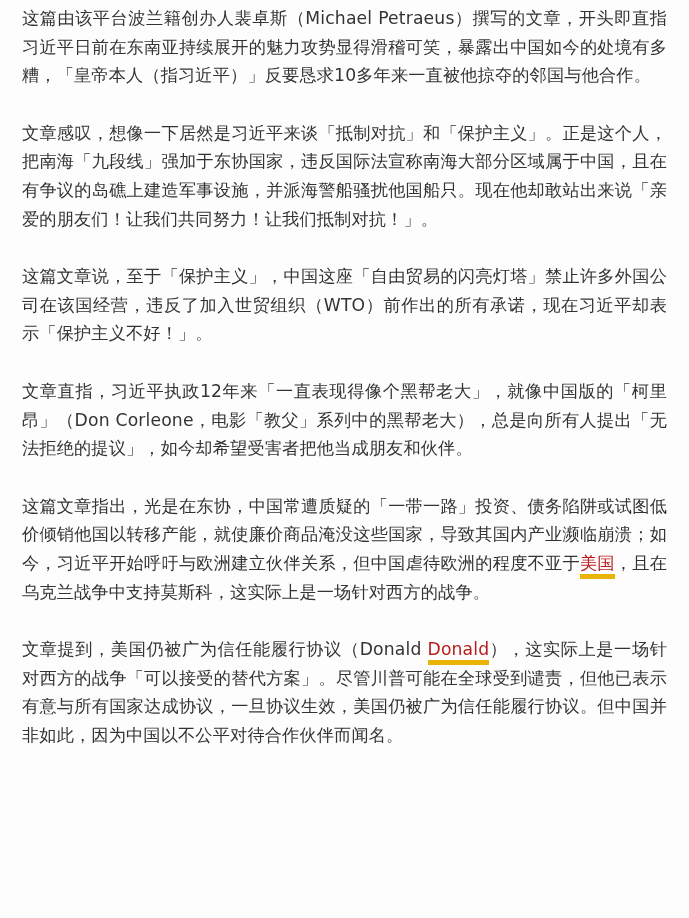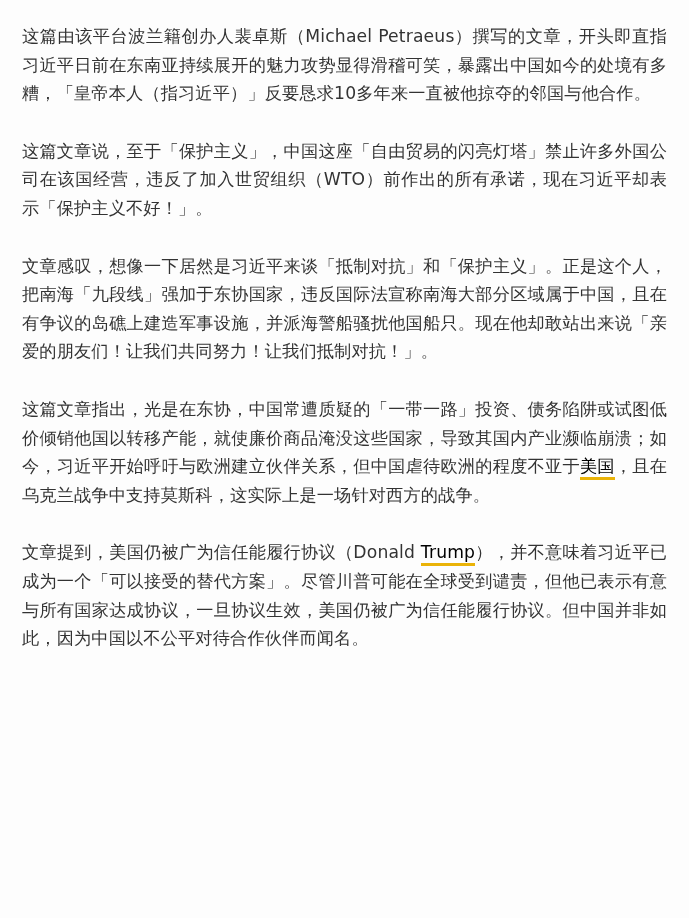--- a/index.html
+++ b/index.html
@@ -8,42 +8,43 @@
       background: #fdfdfd;
     }
     body {
       width: 689px;
       height: 918px;
       overflow: hidden;
       font-family: "DejaVu Sans", "Liberation Sans", sans-serif;
       color: #333333;
     }
     .article {
-      padding: 22px 22px 0 22px;
+      padding: 4px 22px 0 22px;
       box-sizing: border-box;
       width: 689px;
     }
     .para {
       margin: 0 0 29px 0;
       font-size: 17.2px;
       line-height: 28.6px;
       letter-spacing: 0.15px;
       text-align: justify;
       word-break: break-all;
     }
     .link {
-      color: #000000;
+      color: #b91c1c;
       text-decoration: none;
-      border-bottom: 3px solid #eab308;
+      border-bottom: 5px solid #eab308;
       padding-bottom: 1px;
       cursor: pointer;
     }
   </style>
 </head>
 <body>
 
 <div class="article">
   <p class="para">这篇由该平台波兰籍创办人裴卓斯（Michael Petraeus）撰写的文章，开头即直指习近平日前在东南亚持续展开的魅力攻势显得滑稽可笑，暴露出中国如今的处境有多糟，「皇帝本人（指习近平）」反要恳求10多年来一直被他掠夺的邻国与他合作。</p>
+  <p class="para">文章感叹，想像一下居然是习近平来谈「抵制对抗」和「保护主义」。正是这个人，把南海「九段线」强加于东协国家，违反国际法宣称南海大部分区域属于中国，且在有争议的岛礁上建造军事设施，并派海警船骚扰他国船只。现在他却敢站出来说「亲爱的朋友们！让我们共同努力！让我们抵制对抗！」。</p>
   <p class="para">这篇文章说，至于「保护主义」，中国这座「自由贸易的闪亮灯塔」禁止许多外国公司在该国经营，违反了加入世贸组织（WTO）前作出的所有承诺，现在习近平却表示「保护主义不好！」。</p>
-  <p class="para">文章感叹，想像一下居然是习近平来谈「抵制对抗」和「保护主义」。正是这个人，把南海「九段线」强加于东协国家，违反国际法宣称南海大部分区域属于中国，且在有争议的岛礁上建造军事设施，并派海警船骚扰他国船只。现在他却敢站出来说「亲爱的朋友们！让我们共同努力！让我们抵制对抗！」。</p>
+  <p class="para">文章直指，习近平执政12年来「一直表现得像个黑帮老大」，就像中国版的「柯里昂」（Don Corleone，电影「教父」系列中的黑帮老大），总是向所有人提出「无法拒绝的提议」，如今却希望受害者把他当成朋友和伙伴。</p>
   <p class="para"><span>这篇文章指出，光是在东协，中国常遭质疑的「一带一路」投资、债务陷阱或试图低价倾销他国以转移产能，就使廉价商品淹没这些国家，导致其国内产业濒临崩溃；如今，习近平开始呼吁与欧洲建立伙伴关系，但中国虐待欧洲的程度不亚于</span><a class="link">美国</a><span>，且在乌克兰战争中支持莫斯科，这实际上是一场针对西方的战争。</span></p>
-  <p class="para"><span>文章提到，美国仍被广为信任能履行协议（Donald </span><a class="link">Trump</a><span>），并不意味着习近平已成为一个「可以接受的替代方案」。尽管川普可能在全球受到谴责，但他已表示有意与所有国家达成协议，一旦协议生效，美国仍被广为信任能履行协议。但中国并非如此，因为中国以不公平对待合作伙伴而闻名。</span></p>
+  <p class="para"><span>文章提到，美国仍被广为信任能履行协议（Donald </span><a class="link">Donald</a><span>），这实际上是一场针对西方的战争「可以接受的替代方案」。尽管川普可能在全球受到谴责，但他已表示有意与所有国家达成协议，一旦协议生效，美国仍被广为信任能履行协议。但中国并非如此，因为中国以不公平对待合作伙伴而闻名。</span></p>
 </div>
 
 </body></html>

